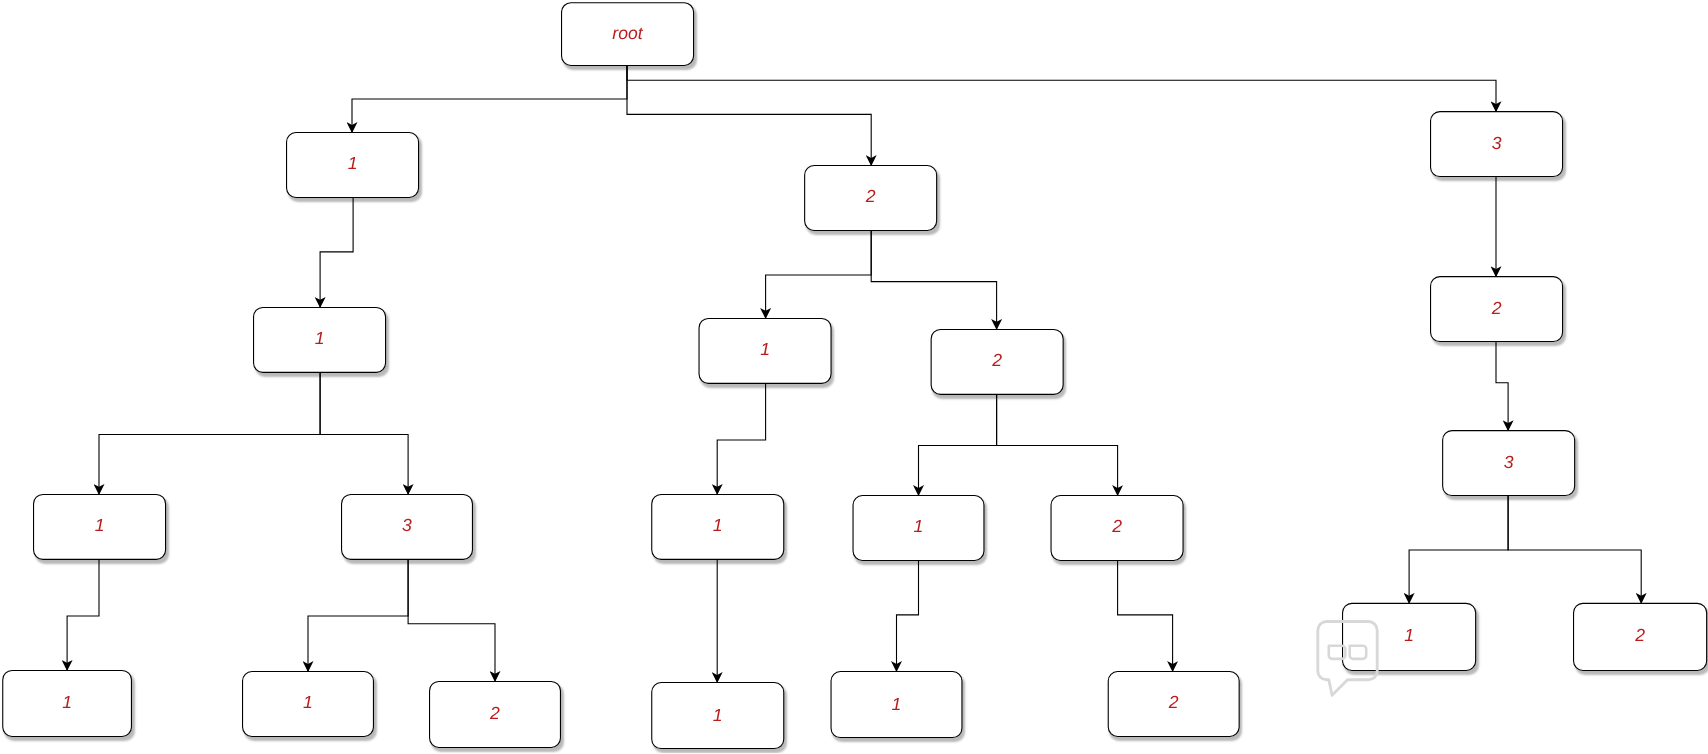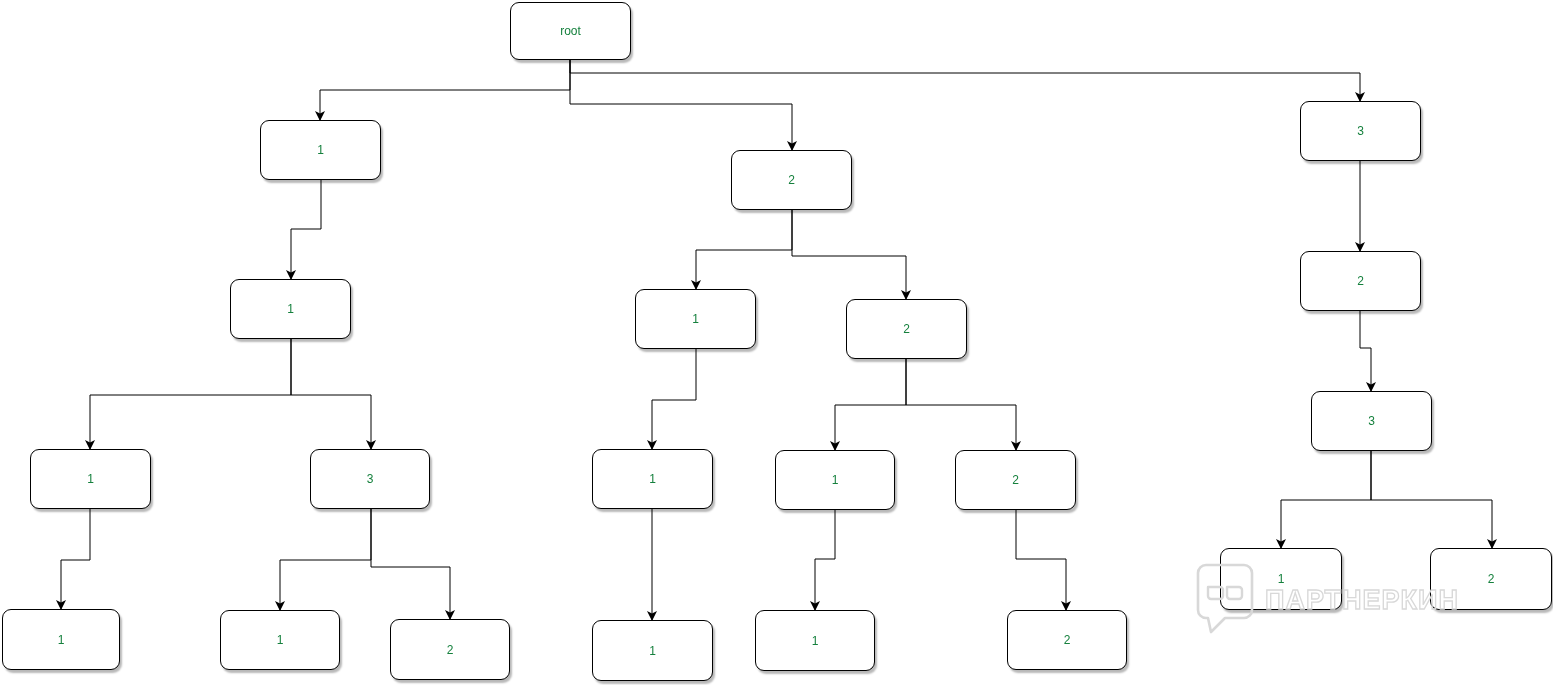--- a/index.html
+++ b/index.html
@@ -19,23 +19,24 @@
   .node {
     position: absolute;
     box-sizing: border-box;
     background: #ffffff;
     border: 1px solid #000000;
     border-radius: 9px;
     box-shadow: 2px 3px 2px rgba(0,0,0,0.28);
     display: flex;
     align-items: center;
     justify-content: center;
-    font-size: 12px;
-    color: #15803d;
+    font-size: 16px;
+    color: #b91c1c;
     white-space: nowrap;
+    font-style: italic;
   }
   .watermark {
     position: absolute;
     left: 1194px;
     top: 562px;
     display: flex;
     align-items: center;
     gap: 9px;
     pointer-events: none;
   }
@@ -112,16 +113,15 @@
       <div class="node" style="left: 1220px; top: 548px; width: 122px; height: 62px; border-radius: 9px;">1</div>
       <div class="node" style="left: 1430px; top: 548px; width: 122px; height: 62px; border-radius: 9px;">2</div>
     </div>
 
   <div class="watermark">
     <svg width="62" height="74" viewBox="0 0 62 74">
       <path d="M12,3 H50 a8,8 0 0 1 8,8 V48 a8,8 0 0 1 -8,8 H31 L17,70 L14,56 H12 a8,8 0 0 1 -8,-8 V11 a8,8 0 0 1 8,-8 Z" fill="none" stroke="#d8d8d8" stroke-width="2.6" stroke-linejoin="round"></path>
       <path d="M14,25 h12 a3,3 0 0 1 3,3 v6 a3,3 0 0 1 -3,3 h-9 a3,3 0 0 1 -3,-3 Z" fill="none" stroke="#d8d8d8" stroke-width="2.4" stroke-linejoin="round"></path>
       <path d="M33,25 h12 a3,3 0 0 1 3,3 v6 a3,3 0 0 1 -3,3 h-9 a3,3 0 0 1 -3,-3 Z" fill="none" stroke="#d8d8d8" stroke-width="2.4" stroke-linejoin="round"></path>
     </svg>
-    <span class="watermark-text">ПАРТНЕРКИН</span>
   </div>
 
 </div>
 
 </body></html>

